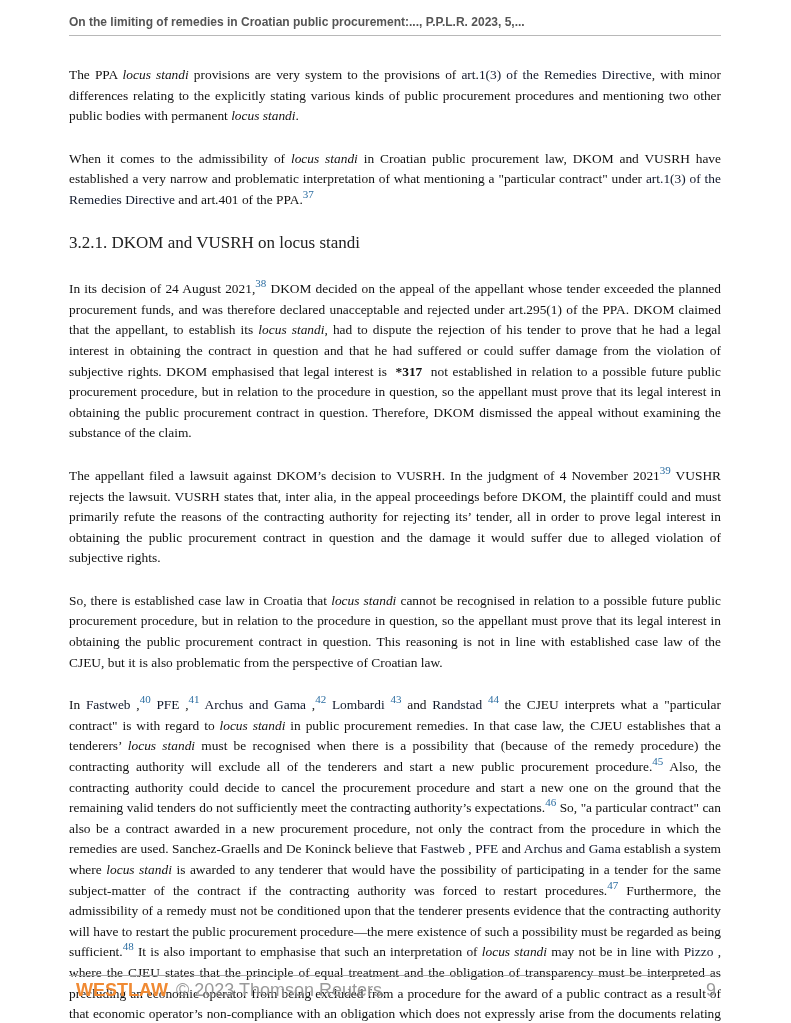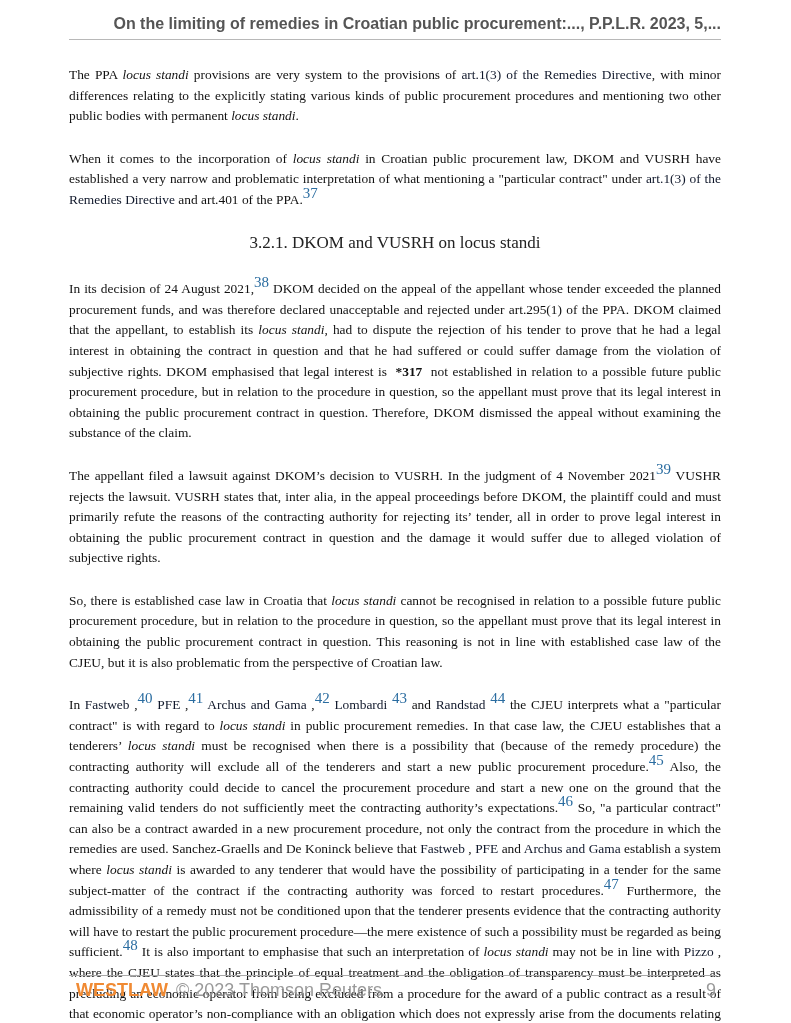--- a/index.html
+++ b/index.html
@@ -1,35 +1,34 @@
 <!DOCTYPE html>
 <html><head>
 <meta charset="utf-8">
 <style>
   html, body { margin: 0; padding: 0; background: #ffffff; }
   body { width: 791px; height: 1023px; position: relative; overflow: hidden; }
   .page { position: absolute; left: 0; top: 0; width: 791px; height: 1023px; }
   .running-header {
     position: absolute; left: 69px; top: 15px; width: 652px;
-    font-family: "Liberation Sans", sans-serif; font-size: 16px; font-weight: bold;
+    font-family: "Liberation Sans", sans-serif; font-size: 12px; font-weight: bold;
     color: #555555; padding-bottom: 6px; border-bottom: 1px solid #b8b8b8;
     white-space: nowrap;
-    text-align: right;
   }
   .body-text {
     position: absolute; left: 69px; top: 65px; width: 652px;
     font-family: "Liberation Serif", serif; font-size: 13.4px; line-height: 20.6px;
     color: #111111; text-align: justify;
   }
   .body-text p { margin: 0 0 22px 0; }
   .link { color: #0f172a; text-decoration: none; cursor: pointer; }
-  sup.fn { color: #2a6ca0; font-size: 15px; line-height: 0; vertical-align: 6px; cursor: pointer; }
+  sup.fn { color: #2a6ca0; font-size: 11px; line-height: 0; vertical-align: 6px; cursor: pointer; }
   em { font-style: italic; }
   .section-heading {
-    font-family: "Liberation Serif", serif; font-size: 17px; text-align: center;
+    font-family: "Liberation Serif", serif; font-size: 17px; 
     color: #222222; margin: 18px 0 26px 0; font-weight: normal;
   }
   .star-page { font-weight: bold; margin: 0 4px; }
   .footer-rule {
     position: absolute; left: 69px; top: 975px; width: 647px; border-top: 1px solid #a8a8a8;
   }
   .footer {
     position: absolute; left: 76px; top: 980px; width: 640px; height: 16px;
     font-family: Liberation Sans, sans-serif; font-size: 18px; color: #9a9a9a;
   }
@@ -40,21 +39,21 @@
 <body>
 
 <div class="page">
 
   <div class="running-header">On the limiting of remedies in Croatian public procurement:..., P.P.L.R. 2023, 5,...</div>
 
   <div class="body-text">
 
     <p><span>The PPA </span><em>locus standi</em><span> provisions are very system to the provisions of </span><a class="link">art.1(3) of the Remedies Directive</a><span>, with minor differences relating to the explicitly stating various kinds of public procurement procedures and mentioning two other public bodies with permanent </span><em>locus standi</em><span>.</span></p>
 
-    <p><span>When it comes to the incorporation of </span><em>locus standi</em><span> in Croatian public procurement law, DKOM and VUSRH have established a very narrow and problematic interpretation of what mentioning a "particular contract" under </span><a class="link">art.1(3) of the Remedies Directive</a><span> and art.401 of the PPA.</span><sup class="fn">37</sup></p>
+    <p><span>When it comes to the admissibility of </span><em>locus standi</em><span> in Croatian public procurement law, DKOM and VUSRH have established a very narrow and problematic interpretation of what mentioning a "particular contract" under </span><a class="link">art.1(3) of the Remedies Directive</a><span> and art.401 of the PPA.</span><sup class="fn">37</sup></p>
 
     <h3 class="section-heading">3.2.1. DKOM and VUSRH on locus standi</h3>
 
     <p><span>In its decision of 24 August 2021,</span><sup class="fn">38</sup><span> DKOM decided on the appeal of the appellant whose tender exceeded the planned procurement funds, and was therefore declared unacceptable and rejected under art.295(1) of the PPA. DKOM claimed that the appellant, to establish its </span><em>locus standi</em><span>, had to dispute the rejection of his tender to prove that he had a legal interest in obtaining the contract in question and that he had suffered or could suffer damage from the violation of subjective rights. DKOM emphasised that legal interest is </span><span class="star-page">*317</span><span> not established in relation to a possible future public procurement procedure, but in relation to the procedure in question, so the appellant must prove that its legal interest in obtaining the public procurement contract in question. Therefore, DKOM dismissed the appeal without examining the substance of the claim.</span></p>
 
     <p><span>The appellant filed a lawsuit against DKOM’s decision to VUSRH. In the judgment of 4 November 2021</span><sup class="fn">39</sup><span> VUSHR rejects the lawsuit. VUSRH states that, inter alia, in the appeal proceedings before DKOM, the plaintiff could and must primarily refute the reasons of the contracting authority for rejecting its’ tender, all in order to prove legal interest in obtaining the public procurement contract in question and the damage it would suffer due to alleged violation of subjective rights.</span></p>
 
     <p><span>So, there is established case law in Croatia that </span><em>locus standi</em><span> cannot be recognised in relation to a possible future public procurement procedure, but in relation to the procedure in question, so the appellant must prove that its legal interest in obtaining the public procurement contract in question. This reasoning is not in line with established case law of the CJEU, but it is also problematic from the perspective of Croatian law.</span></p>
 
     <p><span>In </span><a class="link">Fastweb</a><span> ,</span><sup class="fn">40</sup> <a class="link">PFE</a><span> ,</span><sup class="fn">41</sup> <a class="link">Archus and Gama</a><span> ,</span><sup class="fn">42</sup> <a class="link">Lombardi</a> <sup class="fn">43</sup><span> and </span><a class="link">Randstad</a> <sup class="fn">44</sup><span> the CJEU interprets what a "particular contract" is with regard to </span><em>locus standi</em><span> in public procurement remedies. In that case law, the CJEU establishes that a tenderers’ </span><em>locus standi</em><span> must be recognised when there is a possibility that (because of the remedy procedure) the contracting authority will exclude all of the tenderers and start a new public procurement procedure.</span><sup class="fn">45</sup><span> Also, the contracting authority could decide to cancel the procurement procedure and start a new one on the ground that the remaining valid tenders do not sufficiently meet the contracting authority’s expectations.</span><sup class="fn">46</sup><span> So, "a particular contract" can also be a contract awarded in a new procurement procedure, not only the contract from the procedure in which the remedies are used. Sanchez-Graells and De Koninck believe that </span><a class="link">Fastweb</a><span> , </span><a class="link">PFE</a><span> and </span><a class="link">Archus and Gama</a><span> establish a system where </span><em>locus standi</em><span> is awarded to any tenderer that would have the possibility of participating in a tender for the same subject-matter of the contract if the contracting authority was forced to restart procedures.</span><sup class="fn">47</sup><span> Furthermore, the admissibility of a remedy must not be conditioned upon that the tenderer presents evidence that the contracting authority will have to restart the public procurement procedure—the mere existence of such a possibility must be regarded as being sufficient.</span><sup class="fn">48</sup><span> It is also important to emphasise that such an interpretation of </span><em>locus standi</em><span> may not be in line with </span><a class="link">Pizzo</a><span> , where the CJEU states that the principle of equal treatment and the obligation of transparency must be interpreted as precluding an economic operator from being excluded from a procedure for the award of a public contract as a result of that economic operator’s non-compliance with an obligation which does not expressly arise from the documents relating to that procedure or out of the national law in force, but from an interpretation of that law and those documents and from the incorporation of provisions into those documents by the national authorities or administrative courts.</span></p>

